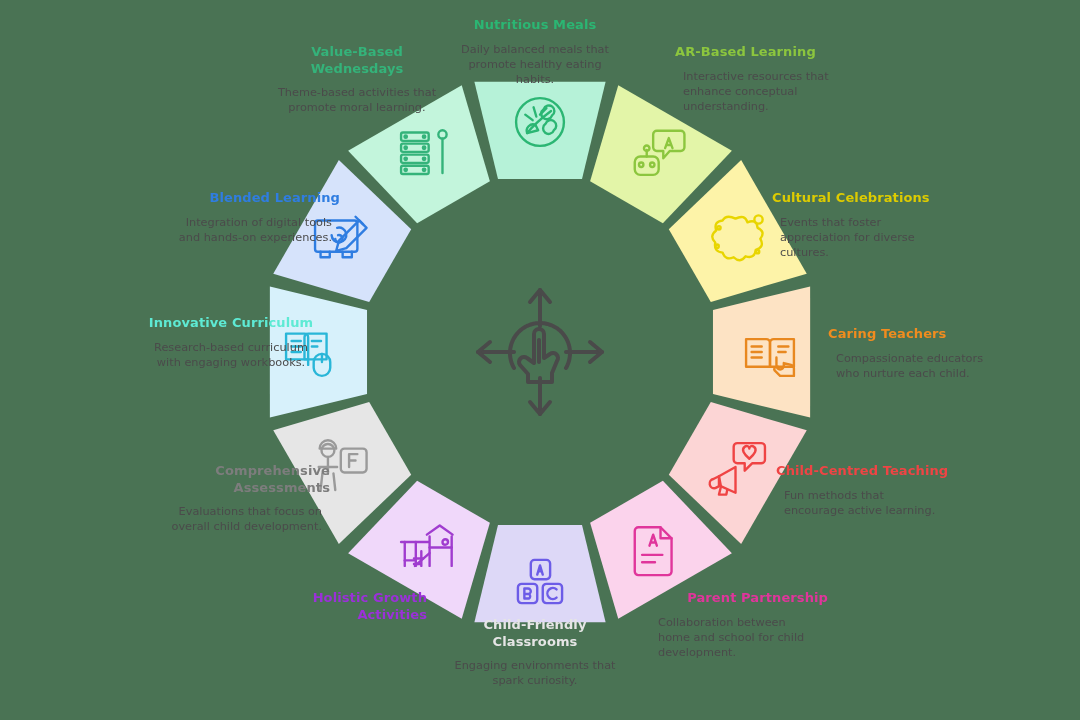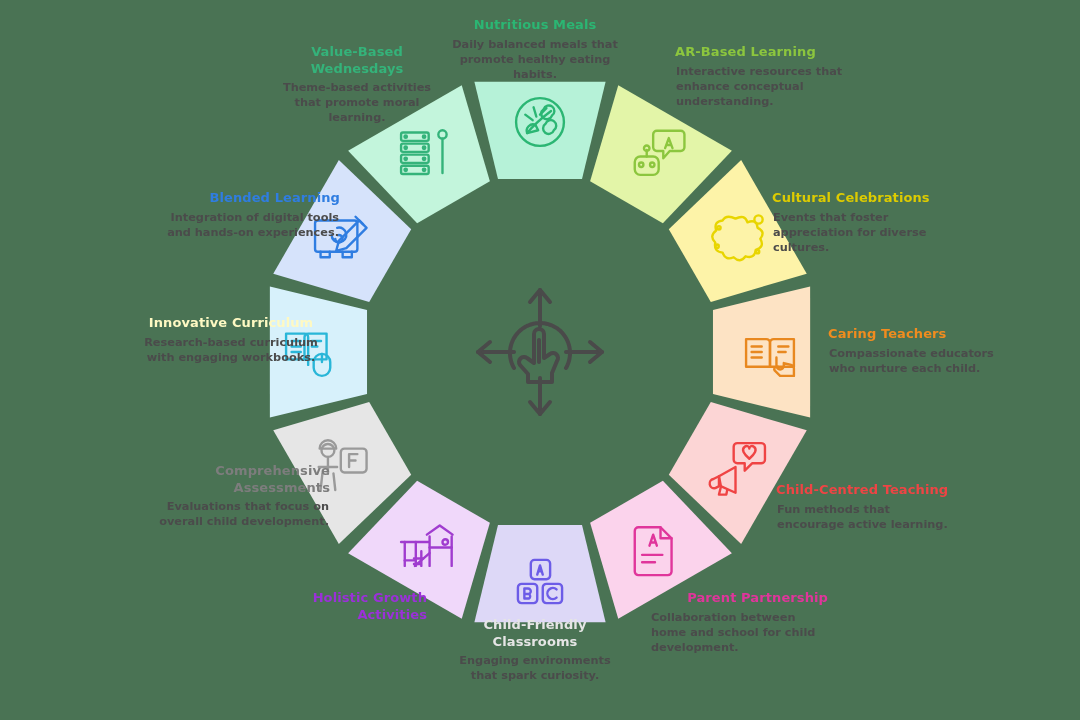--- a/index.html
+++ b/index.html
@@ -10,22 +10,22 @@
     position:relative;
   }
   #stage{position:absolute;left:0;top:0;width:1080px;height:720px;}
   #wheel{position:absolute;left:0;top:0;width:1080px;height:720px;}
   .lbl{position:absolute;width:178px;}
   .lbl .ttl{
     font-weight:bold;font-size:13px;line-height:16.5px;
     letter-spacing:.1px;margin:0 0 3px 0;
   }
   .lbl .dsc{
-    font-size:11.3px;line-height:15.2px;color:#4b4b4b;font-weight:bold;
-    margin:1px;
+    font-size:11.3px;line-height:15.2px;color:#4b4b4b;font-weight:normal;
+    margin:8px;
   }
   .al-l{text-align:left;}
   .al-r{text-align:right;}
   .al-c{text-align:center;}
   .center-icon{position:absolute;left:470px;top:282px;width:140px;height:140px;}
 </style>
 </head>
 <body style="background: rgb(74, 115, 84);">
 
 <div id="stage">
@@ -182,41 +182,41 @@
         <div class="dsc">Interactive resources that enhance conceptual understanding.</div>
       </div>
       <div class="lbl al-l" style="left: 772px; top: 190px;">
         <div class="ttl" style="color: rgb(221, 203, 0);">Cultural Celebrations</div>
         <div class="dsc">Events that foster appreciation for diverse cultures.</div>
       </div>
       <div class="lbl al-l" style="left: 828px; top: 326px;">
         <div class="ttl" style="color: rgb(240, 140, 31);">Caring Teachers</div>
         <div class="dsc">Compassionate educators who nurture each child.</div>
       </div>
-      <div class="lbl al-l" style="left: 776px; top: 482px;">
+      <div class="lbl al-l" style="left: 776px; top: 463px;">
         <div class="ttl" style="color: rgb(239, 68, 68);">Child-Centred Teaching</div>
         <div class="dsc">Fun methods that encourage active learning.</div>
       </div>
       <div class="lbl al-l" style="left: 650px; top: 590px;">
         <div class="ttl" style="color: rgb(224, 53, 155); text-align: right;">Parent Partnership</div>
         <div class="dsc">Collaboration between home and school for child development.</div>
       </div>
       <div class="lbl al-c" style="left: 446px; top: 617px;">
         <div class="ttl" style="color: #e5e5e5;">Child-Friendly Classrooms</div>
         <div class="dsc">Engaging environments that spark curiosity.</div>
       </div>
       <div class="lbl al-r" style="left: 249px; top: 590px;">
         <div class="ttl" style="color: rgb(155, 48, 217);">Holistic Growth Activities</div>
       </div>
       <div class="lbl al-r" style="left: 152px; top: 463px;">
         <div class="ttl" style="color: rgb(125, 125, 125);">Comprehensive Assessments</div>
         <div class="dsc">Evaluations that focus on overall child development.</div>
       </div>
       <div class="lbl al-c" style="left: 142px; top: 315px;">
-        <div class="ttl" style="color: #fef9c3;">Innovative Curriculum</div>
+        <div class="ttl" style="color: #5eead4;">Innovative Curriculum</div>
         <div class="dsc">Research-based curriculum with engaging workbooks.</div>
       </div>
       <div class="lbl al-r" style="left: 162px; top: 190px;">
         <div class="ttl" style="color: rgb(47, 125, 225);">Blended Learning</div>
         <div class="dsc">Integration of digital tools and hands-on experiences.</div>
       </div>
       <div class="lbl al-c" style="left: 268px; top: 44px;">
         <div class="ttl" style="color: rgb(52, 179, 122);">Value-Based Wednesdays</div>
         <div class="dsc">Theme-based activities that promote moral learning.</div>
       </div>

